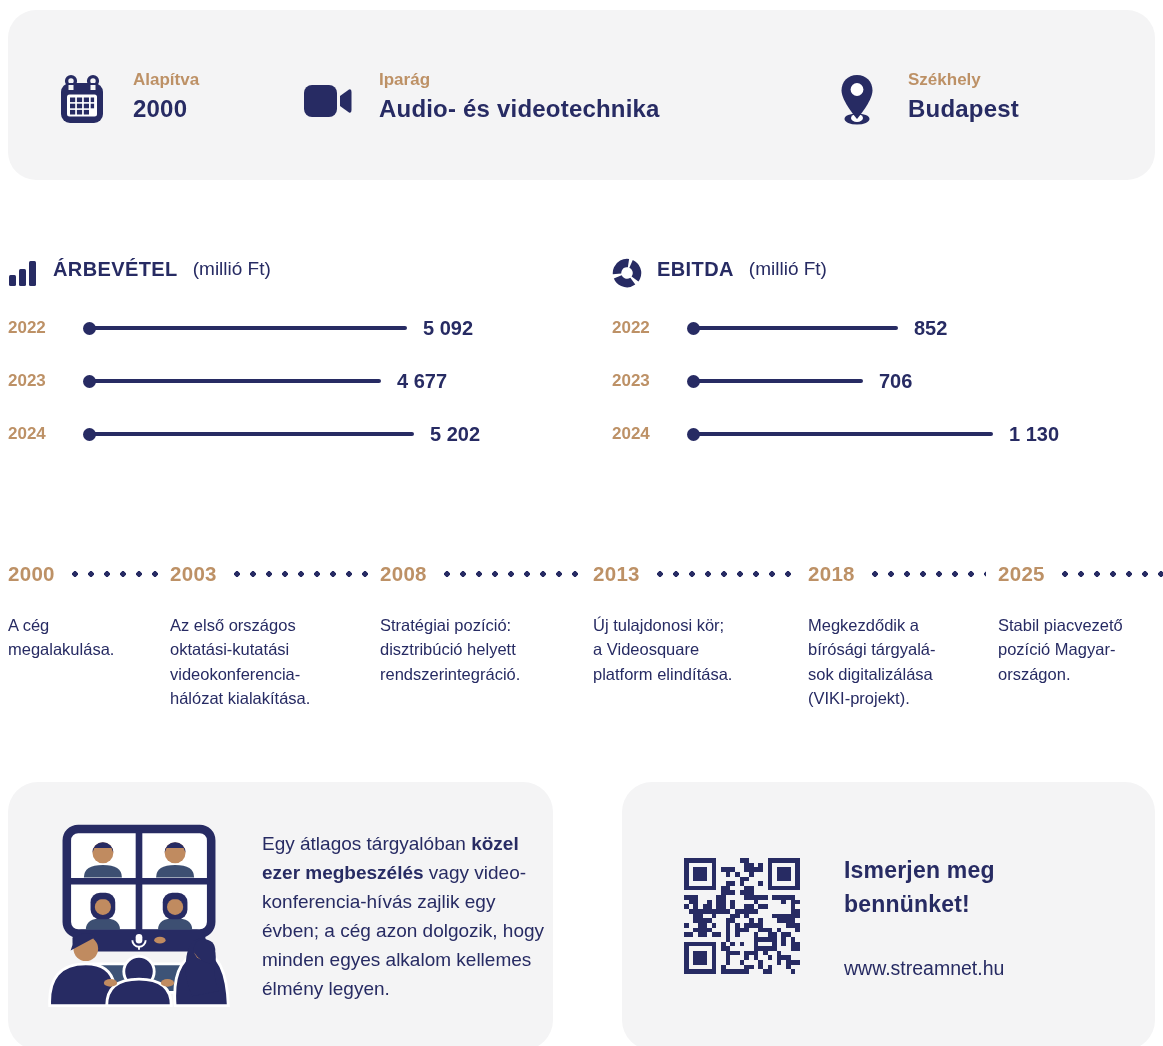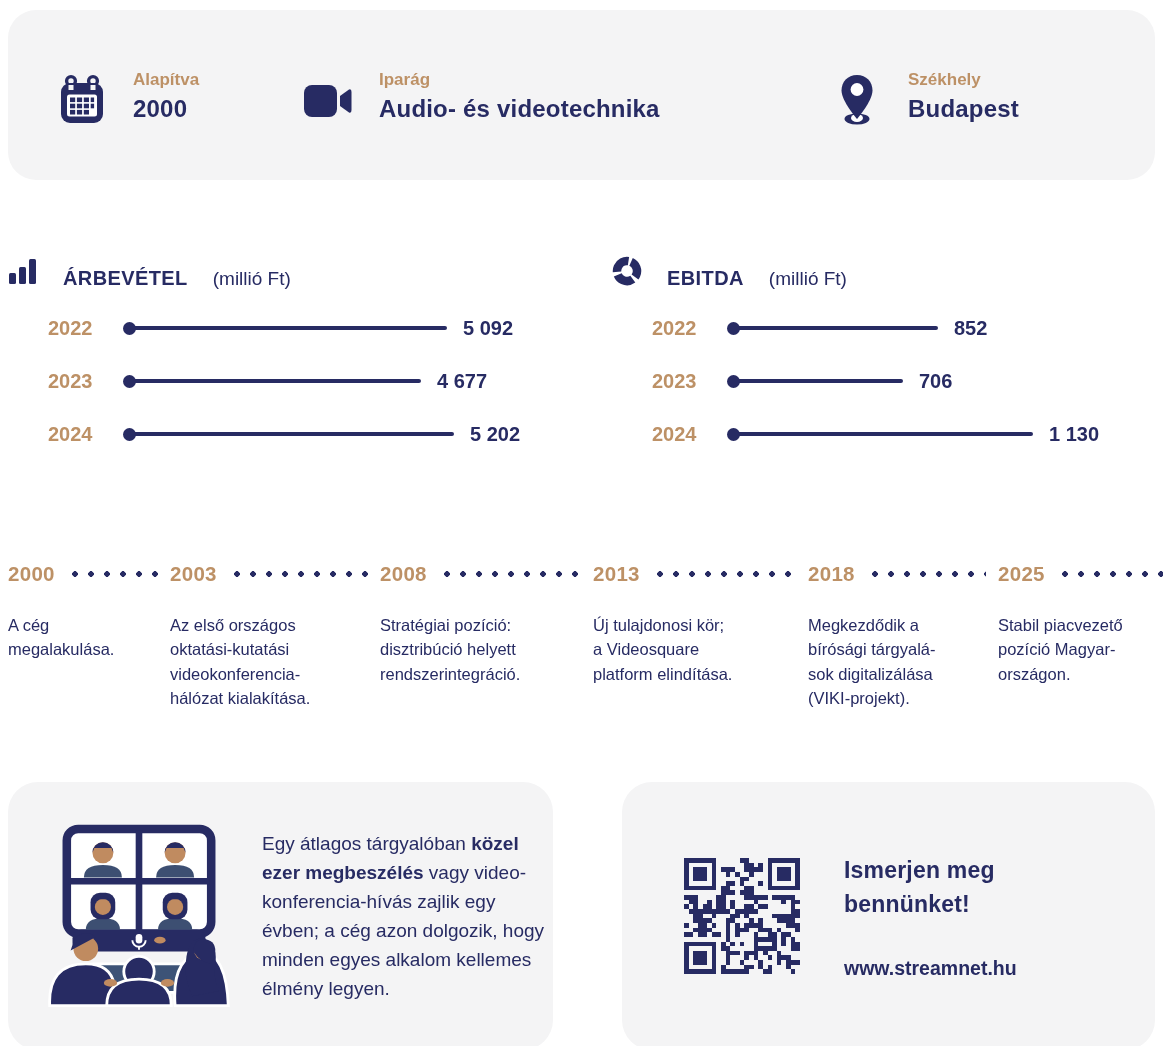--- a/index.html
+++ b/index.html
@@ -19,25 +19,25 @@
           background:var(--cardbg); border-radius:28px; }
   .fact{ position:absolute; top:60px; display:flex; gap:26px; align-items:flex-start; }
   .fact-1{ left:49px; } .fact-2{ left:295px; } .fact-3{ left:824px; }
   .fact .icn{ width:50px; display:flex; justify-content:center; margin-top:4px; }
   .fact-2 .icn{ margin-top:14px; }
   .fact-label{ font-size:17px; font-weight:bold; color:var(--gold); margin-bottom:5px; }
   .fact-value{ font-size:24px; font-weight:bold; color:var(--navy); letter-spacing:.2px; }
 
   
   .charts{ display:grid; grid-template-columns:604px 1fr; padding-left:8px; margin-top:78px; }
-  .chart-header{ display:flex; align-items:flex-end; gap:25px; height:32px; margin-bottom:22px; }
+  .chart-header{ display:flex; align-items:flex-start; gap:15px; height:32px; margin-bottom:22px; }
   .chart-title{ font-size:20px; font-weight:bold; color:var(--navy); letter-spacing:.4px; }
   .chart-unit{ font-size:19px; color:var(--navy); }
   .crow{ display:flex; align-items:center; height:32px; margin-bottom:21px; }
-  .cyear{ width:50px; font-size:20px; font-weight:bold; color:var(--gold);margin-left:40px; }
+  .cyear{ width:50px; font-size:17px; font-weight:bold; color:var(--gold); }
   .track{ position:relative; height:4px; margin-left:31px; background:var(--navy); border-radius:2px; }
   .track::before{ content:""; position:absolute; left:-6px; top:-4.5px; width:13px; height:13px;
                   border-radius:50%; background:var(--navy); }
   .cval{ margin-left:16px; font-size:20px; font-weight:bold; color:var(--navy); white-space:nowrap; }
 
   
   .timeline{ display:grid; grid-template-columns:162px 210px 213px 215px 190px 1fr;
              padding-left:8px; margin-top:90px; }
   .tl-head{ display:flex; align-items:center; height:26px; }
   .tl-year{ font-size:20.5px; font-weight:bold; color:var(--gold); letter-spacing:.3px; }
@@ -50,21 +50,21 @@
 
   
   .cards{ position:absolute; left:0; top:772px; width:100%; padding:0 8px; display:flex; gap:69px; }
   .bcard{ background:var(--cardbg); border-radius:30px; height:268px; display:flex; align-items:center; }
   .meeting-card{ width:545px; padding-left:36px; gap:28px; }
   .meeting-text{ width:296px; font-size:19px; line-height:1.53; color:var(--navy); }
   .meeting-text b{ font-weight:bold; }
   .contact-card{ flex:1; padding-left:62px; gap:44px; }
   .contact-heading{ font-size:23px; font-weight:bold; color:var(--navy); line-height:1.5;
                     white-space:pre-line; letter-spacing:.2px; }
-  .contact-url{ font-size:19.5px; font-weight:bold; color:var(--navy); margin-top:35px; cursor:pointer; }
+  .contact-url{ font-size:19.5px; font-weight:normal; color:var(--navy); margin-top:35px; cursor:pointer; }
   .qr-box{ width:116px; height:116px; display:block; }
 </style>
 </head>
 <body>
 
 <div class="page">
 
   <section class="facts">
 
     <div class="fact fact-1">

